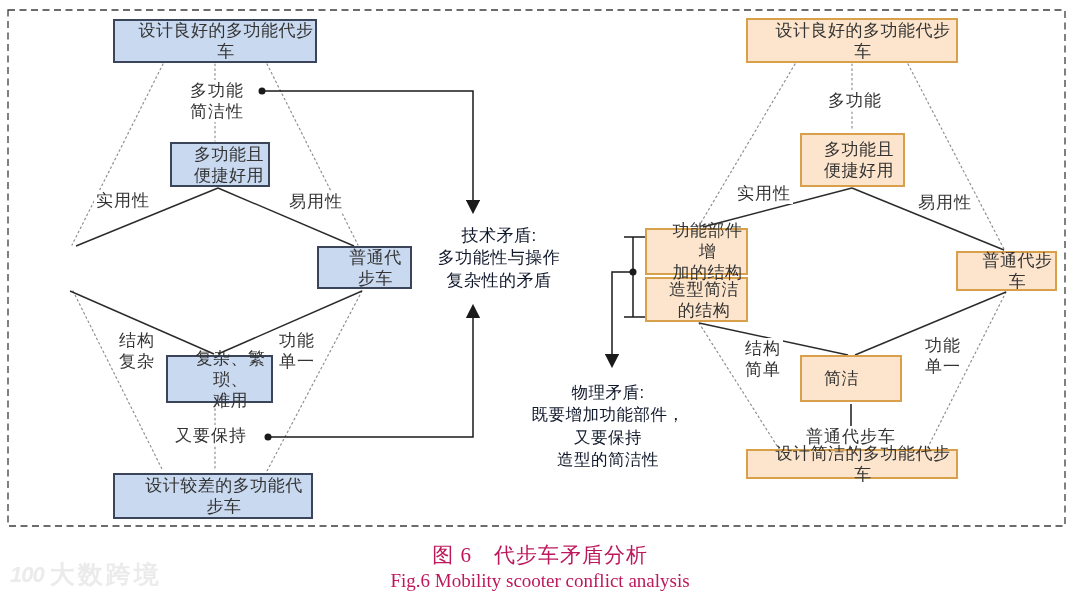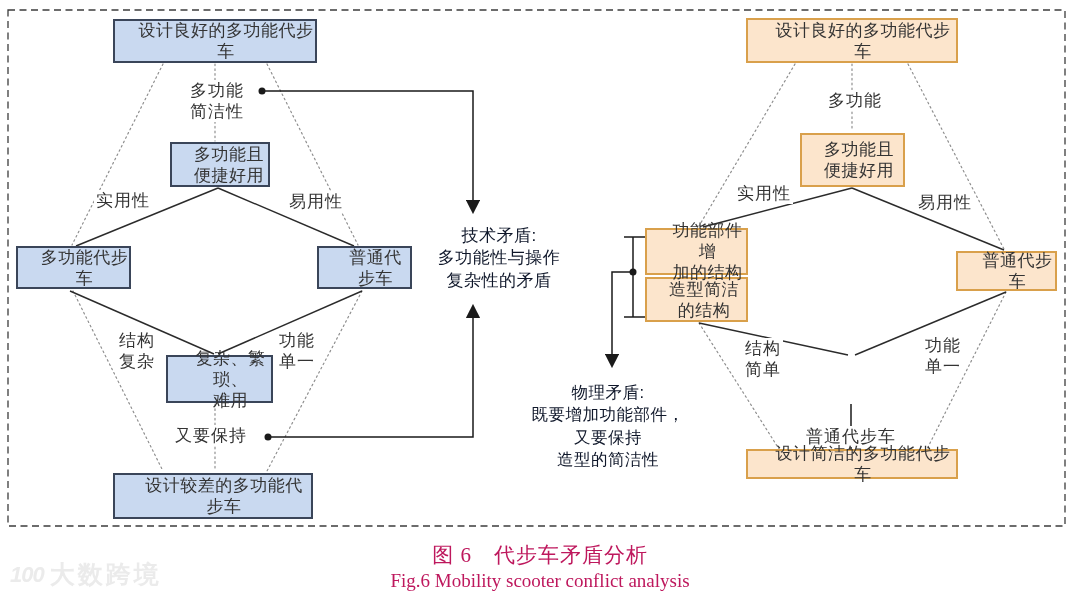--- a/index.html
+++ b/index.html
@@ -102,23 +102,20 @@
 简洁性</div>
 
   <div class="box blue" style="left:170px;top:142px;width:100px;height:45px">
     <span class="bt">多功能且
 便捷好用</span>
   </div>
 
   <div class="lbl" style="left:123px;top:190px">实用性</div>
   <div class="lbl" style="left:316px;top:191px">易用性</div>
 
-  <div class="box blue" style="left:16px;top:246px;width:115px;height:43px">
-    <span class="bt">多功能代步车</span>
-  </div>
   <div class="box blue" style="left:317px;top:246px;width:95px;height:43px">
     <span class="bt">普通代步车</span>
   </div>
 
   <div class="lbl" style="left:137px;top:330px">结构
 复杂</div>
   <div class="lbl" style="left:297px;top:330px">功能
 单一</div>
 
   <div class="box blue" style="left:166px;top:355px;width:107px;height:48px">
@@ -161,20 +158,23 @@
 
   <div class="box orange" style="left:956px;top:251px;width:101px;height:40px">
     <span class="bt">普通代步车</span>
   </div>
 
   <div class="lbl" style="left:763px;top:338px">结构
 简单</div>
   <div class="lbl" style="left:943px;top:335px">功能
 单一</div>
 
+  <div class="box orange" style="left:800px;top:355px;width:102px;height:47px">
+    <span class="bt">简洁</span>
+  </div>
 
   <div class="lbl" style="left:851px;top:426px">普通代步车</div>
 
   <div class="box orange" style="left:746px;top:449px;width:212px;height:30px">
     <span class="bt">设计简洁的多功能代步车</span>
   </div>
 
   <div class="conflict" style="left:608px;top:381px">物理矛盾:
 既要增加功能部件，
 又要保持

